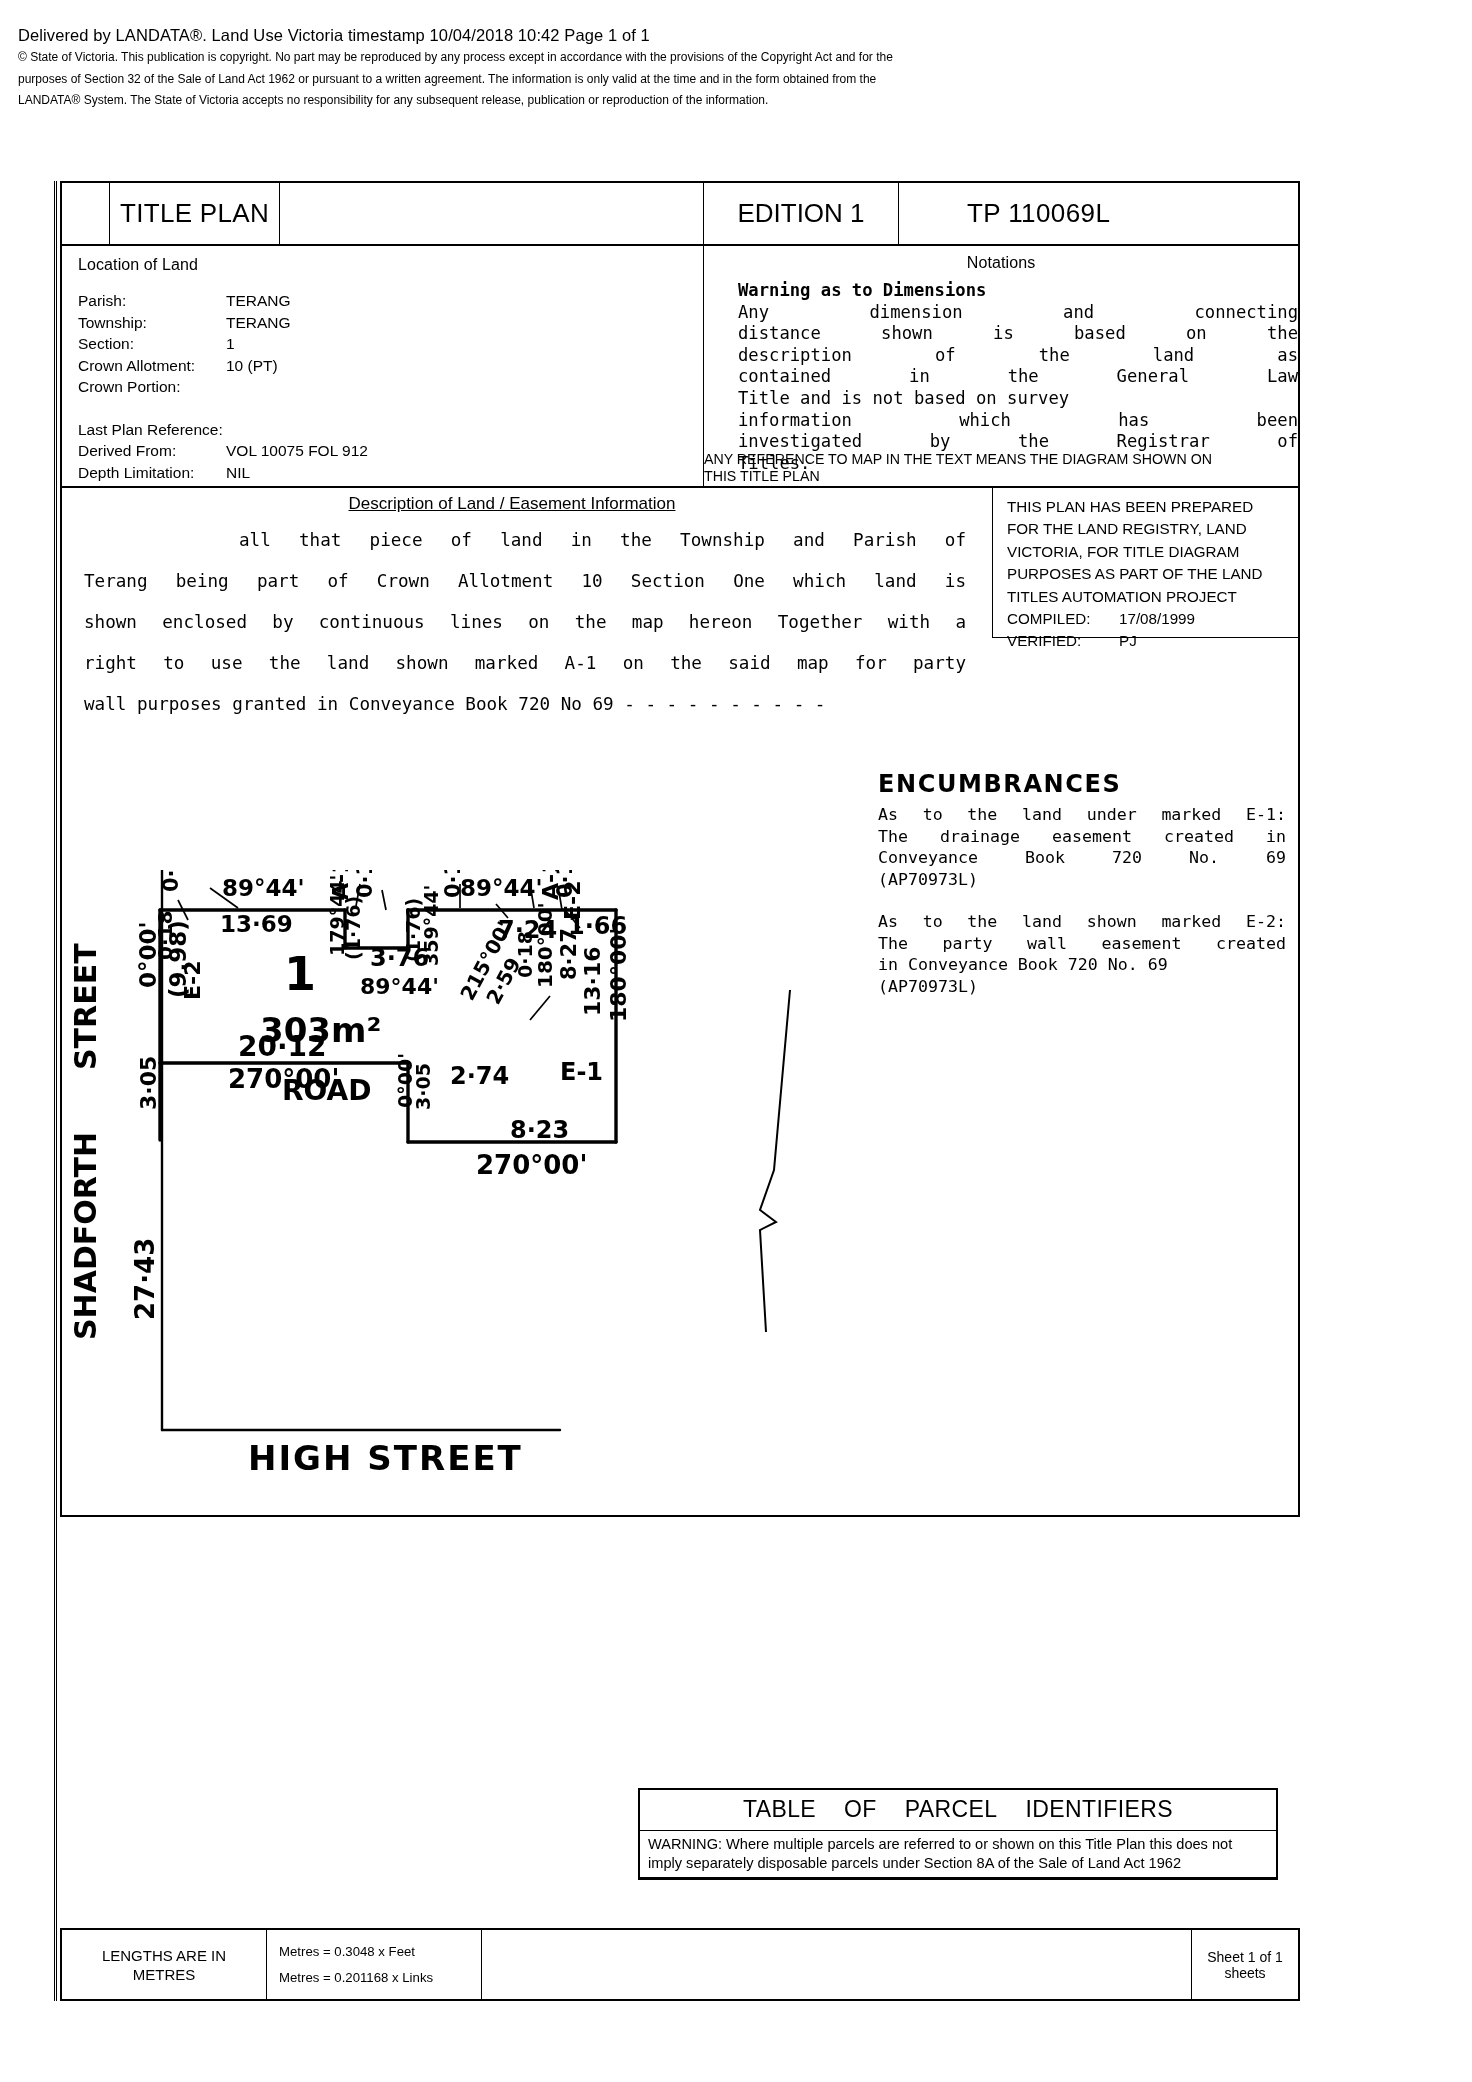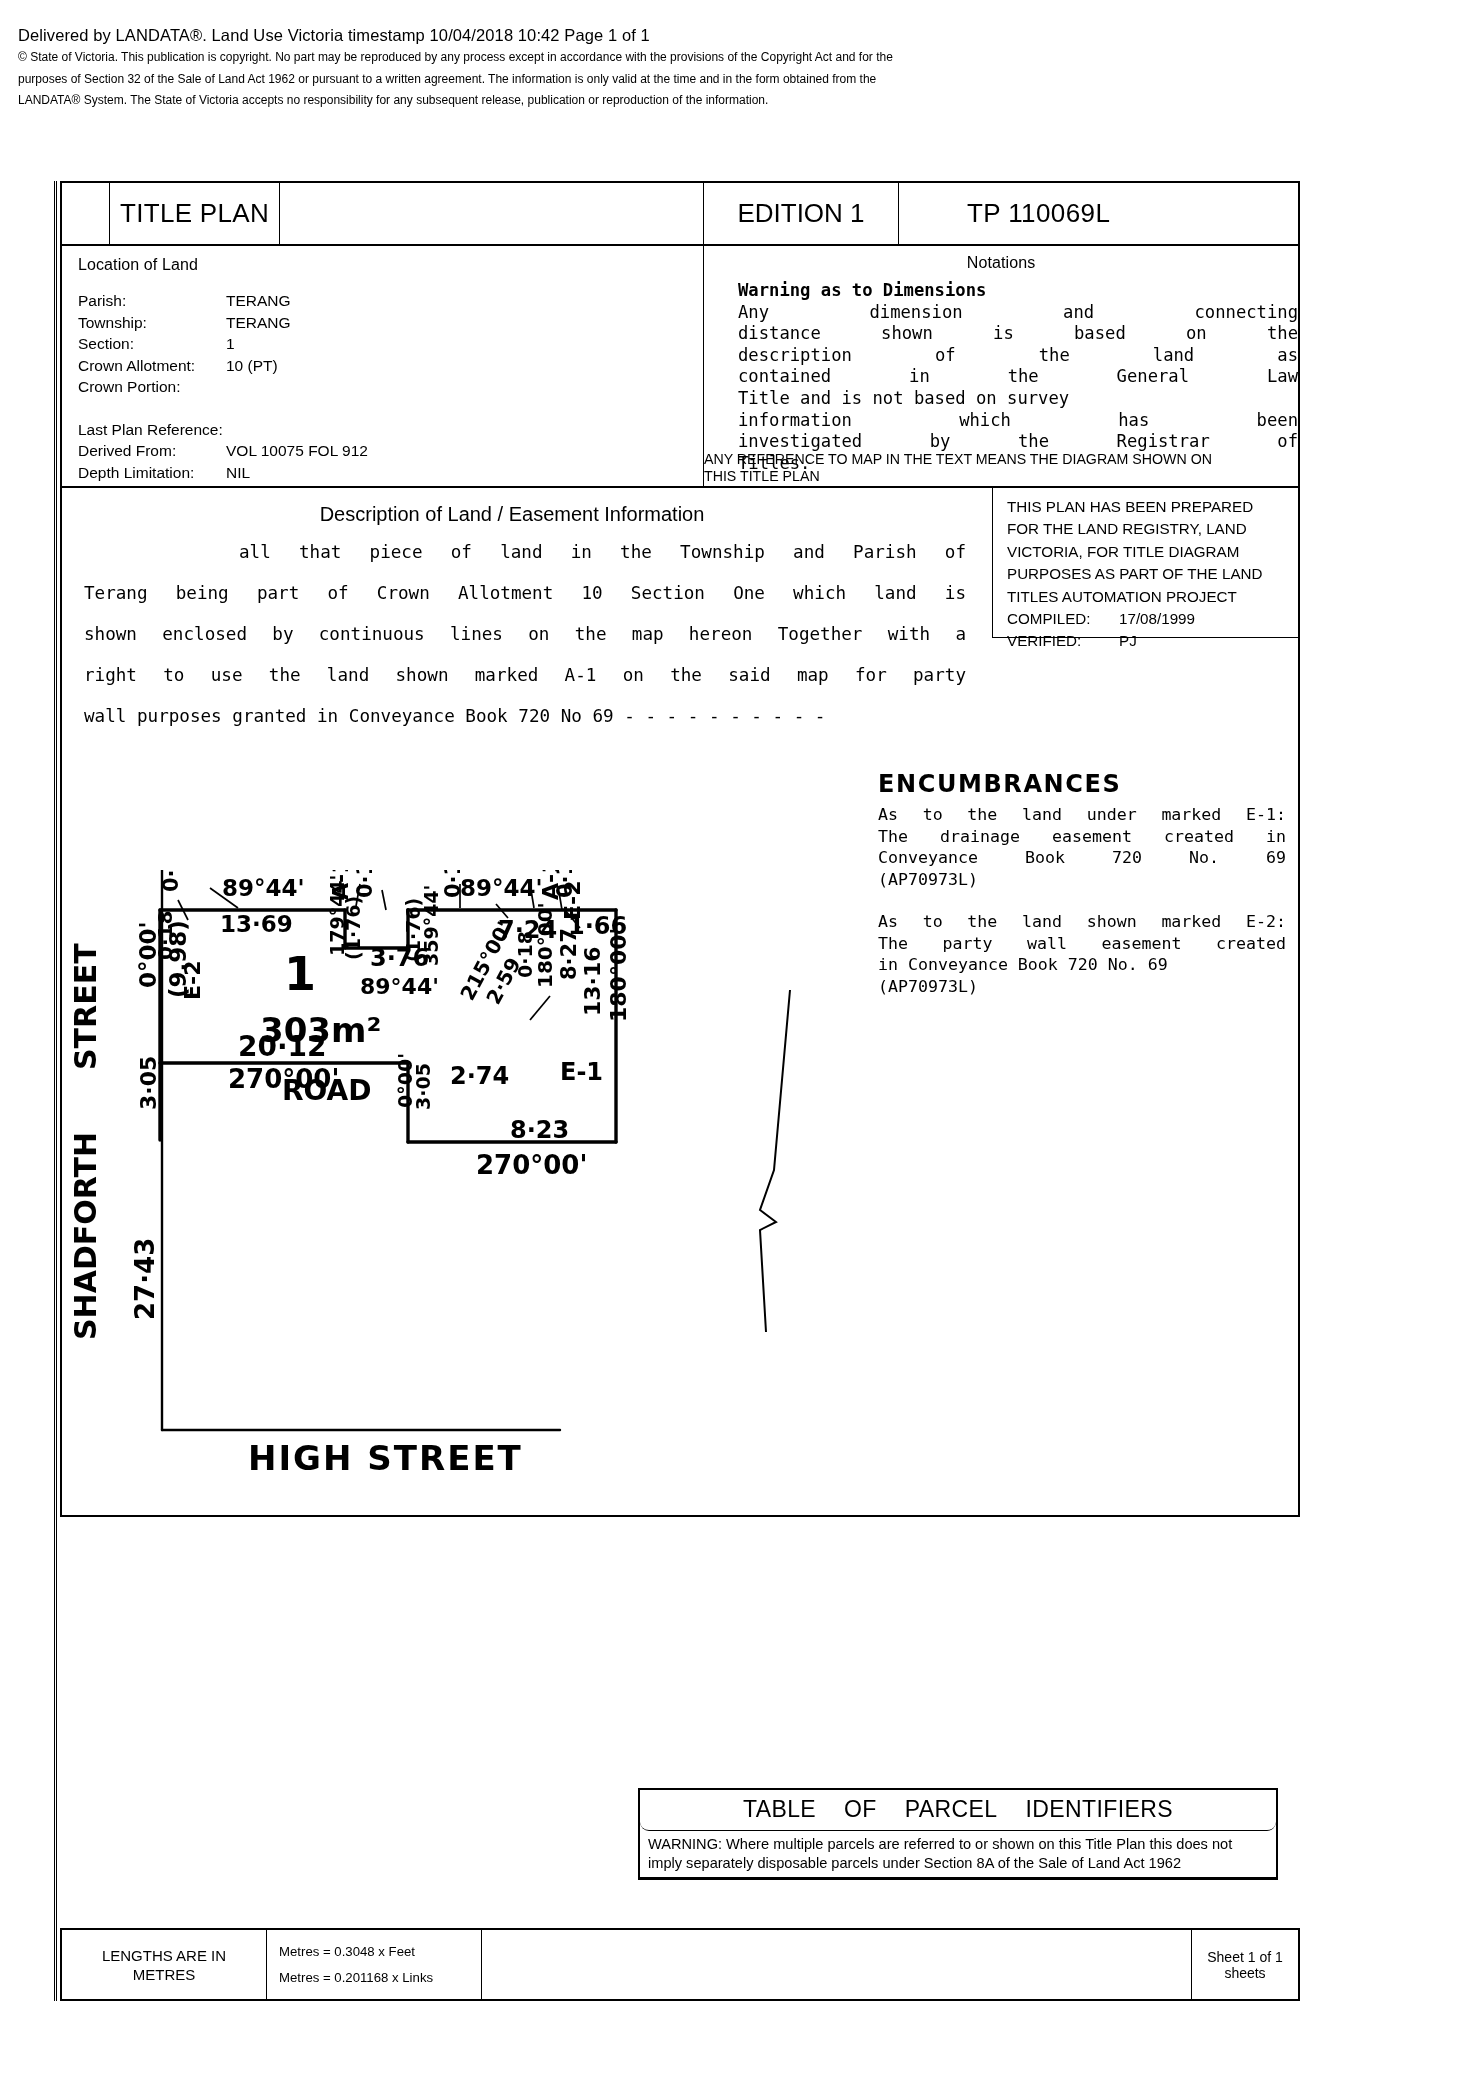--- a/index.html
+++ b/index.html
@@ -169,23 +169,24 @@
     box-sizing: border-box;
   }
   .desc-col {
     position: absolute;
     left: 0; top: 0;
     width: 930px; height: 100%;
     box-sizing: border-box;
   }
   .desc-head {
     text-align: center;
-    font-size: 20px;
-    padding-top: 15px;
+    font-size: 17px;
+    padding-top: 6px;
     margin-left: -30px;
+    text-decoration: underline;
   }
   .desc-body {
     font-family: "DejaVu Sans Mono", "Liberation Mono", monospace;
     font-size: 17.6px;
     line-height: 41px;
     padding: 6px 26px 0 22px;
   }
   .desc-body .just {
     text-align: justify;
     text-align-last: justify;
@@ -255,21 +256,20 @@
     border: 2.5px solid #000;
     box-sizing: border-box;
     background: #fff;
   }
   #parcel-table .pt-head {
     text-align: center;
     font-size: 23px;
     letter-spacing: 0.4px;
     padding: 6px 0 7px 0;
     border-bottom: 1.5px solid #000;
-    border-radius: 9px;
   }
   #parcel-table .pt-head span { margin: 0 14px; }
   #parcel-table .pt-warn {
     font-size: 14.6px;
     line-height: 18.5px;
     padding: 4px 8px 5px 8px;
     border-bottom: 1.5px solid #000;
   }
   #parcel-table .pt-row {
     font-size: 15.6px;

